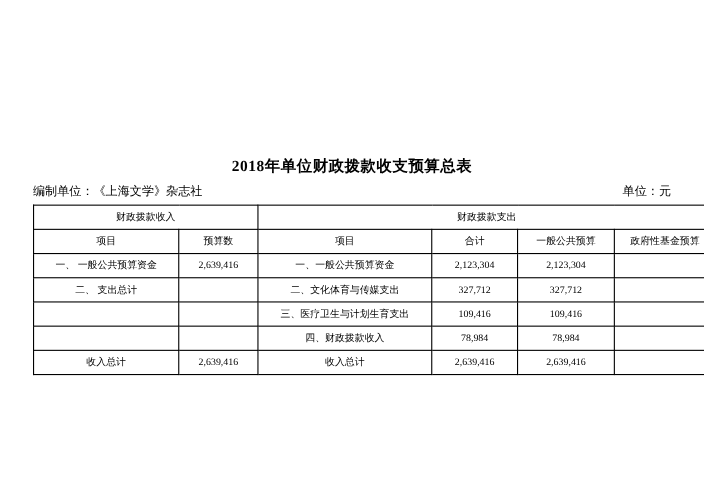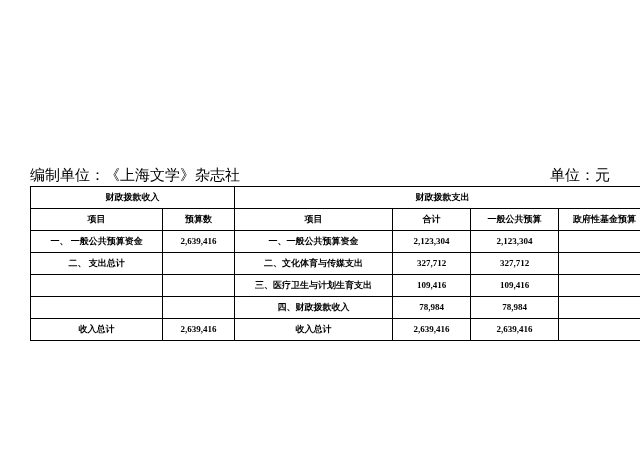--- a/index.html
+++ b/index.html
@@ -31,21 +31,21 @@
     font-size: 14px;
     font-weight: bold;
     letter-spacing: 0.5px;
   }
   .meta-row {
     position: absolute;
     left: 30px;
     top: 166px;
     width: 580px;
     height: 14px;
-    font-size: 15px;
+    font-size: 11px;
   }
   .meta-left {
     position: absolute;
     left: 0;
     top: 0;
     white-space: nowrap;
   }
   .meta-right {
     position: absolute;
     right: 0;
@@ -61,38 +61,38 @@
     border-collapse: collapse;
     table-layout: fixed;
     font-size: 9px;
   }
   table.budget td {
     border: 1px solid #000000;
     height: 21px;
     padding: 0 4px;
     vertical-align: middle;
     line-height: 1.1;
-    font-weight: bold;
   }
   .c-center { text-align: center; }
   .c-left   { text-align: center; }
   .c-right  { text-align: center; padding-right: 8px; }
   .nowrap { white-space: nowrap; }
   .w1 { width: 132px; }
   .w2 { width: 72px; }
   .w3 { width: 158px; }
   .w4 { width: 78px; }
   .w5 { width: 88px; }
   .w6 { width: 92px; }
 </style>
 </head>
 <body>
 
 <div class="page">
 
+  <div class="doc-title">2018年单位财政拨款收支预算总表</div>
 
   <div class="meta-row">
     <span class="meta-left">编制单位：《上海文学》杂志社</span>
     <span class="meta-right">单位：元</span>
   </div>
 
   <table class="budget">
     <colgroup>
       <col class="w1">
         <col class="w2">

